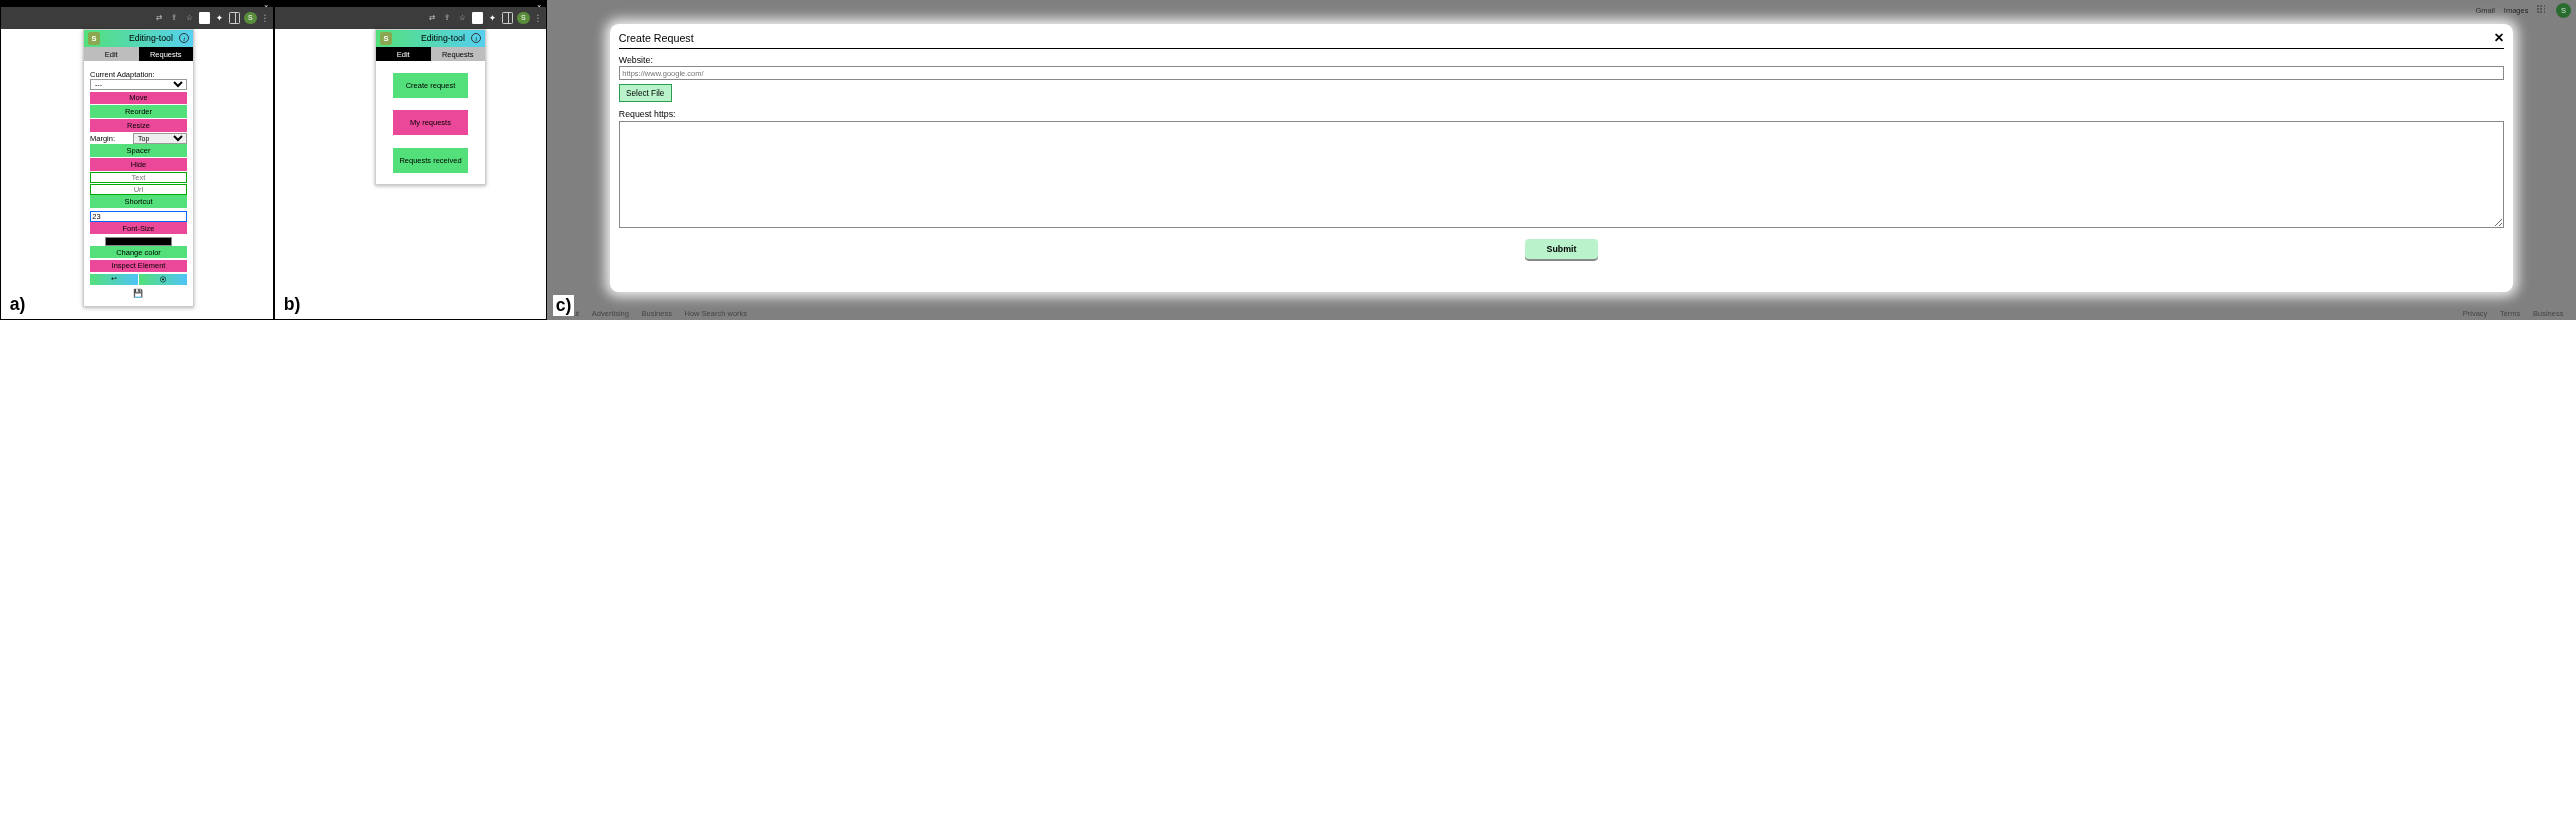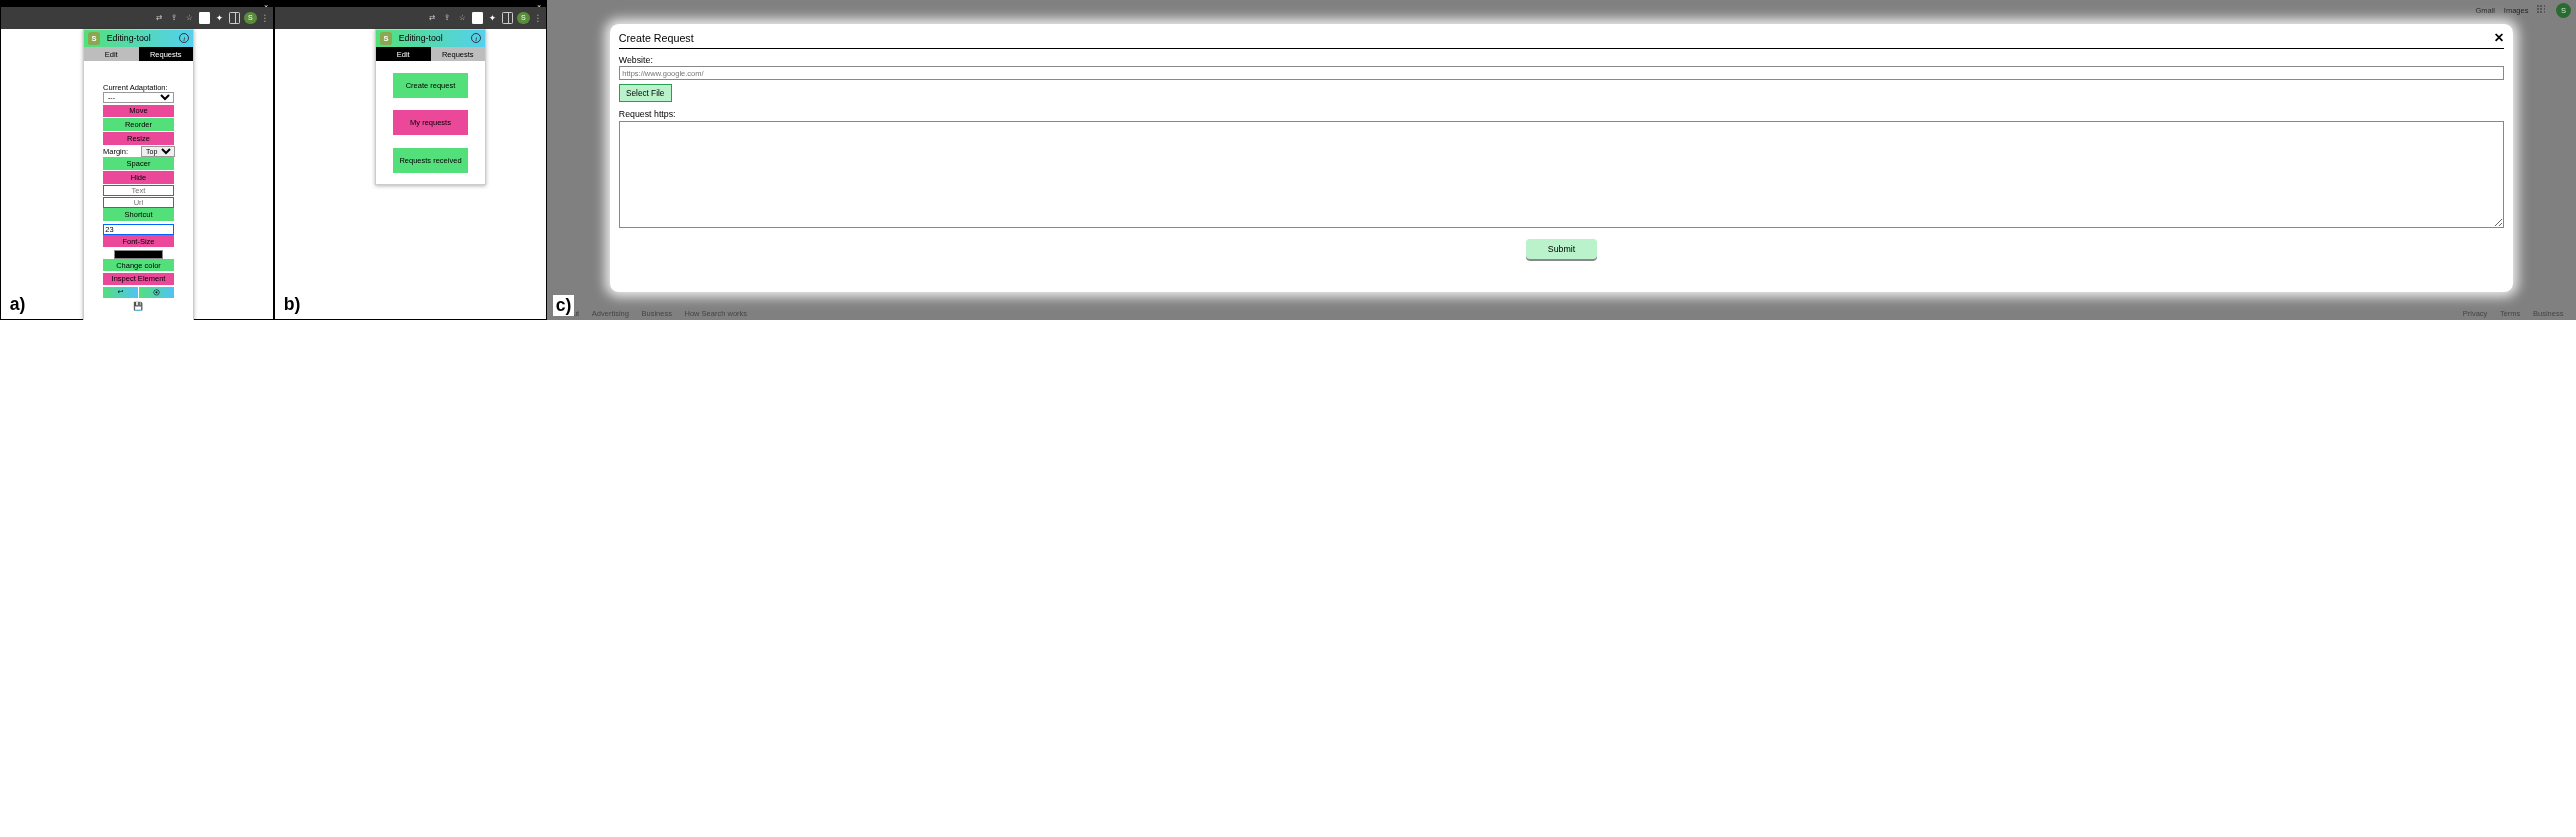--- a/index.html
+++ b/index.html
@@ -25,29 +25,29 @@
   .viewport { background: #fff; height: calc(100% - 28px); position: relative; }
 
   
   .ext-panel { position: absolute; width: 111px; background: #fff; border: 0.6px solid #ccc; box-shadow: 0 1.3px 3.8px rgba(0,0,0,0.3); }
   .cell-a .ext-panel { top: 0; left: 82px; }
   .cell-b .ext-panel { top: 0; left: 100px; }
 
   .ext-header { height: 17.6px; display: flex; align-items: center; padding: 0 3.8px; gap: 6.3px;
     background: linear-gradient(90deg, #53e07a 0%, #55d0f0 100%); }
   .ext-logo { width: 12.6px; height: 12.6px; border-radius: 2.5px; background: #8aa84f; color: #fff; display:flex; align-items:center; justify-content:center; font-size:7.5px; font-weight:bold; }
-  .ext-title { font-size: 8.8px; font-weight: 500; flex:1; text-align:left; }
+  .ext-title { font-size: 8.8px; font-weight: 500; flex:1; text-align:right; }
   .info-ic { width: 10px; height: 10px; border: 0.9px solid #333; border-radius:50%; display:flex; align-items:center; justify-content:center; font-size:6.3px; font-style:italic; font-family: serif; }
 
   .ext-tabs { display:flex; height: 14px; }
   .ext-tab { flex:1; display:flex; align-items:center; justify-content:center; font-size:7.5px; cursor:pointer; }
   .tab-grey { background:#bdbdbd; color:#000; }
   .tab-black { background:#000; color:#fff; }
 
-  .ext-body { padding: 19px; }
+  .ext-body { padding: 6px; }
   .row-label { font-size: 7.5px; padding: 0.6px 0; }
   .sel { width: 100%; font-size: 7px; border:0.6px solid #999; background:#fff; }
   .btn { width: 100%; height: 12.6px; font-size: 7.5px; display:flex; align-items:center; justify-content:center; margin-top:1.3px; border:none; }
   .btn-blue { background:#ec4899; }
   .btn-green { background:#53e07a; }
   .margin-row { display:flex; align-items:center; gap:13px; margin-top:1.3px; }
   .margin-row .lbl { font-size:7.5px; width:30px; }
   .margin-row select { flex:1; font-size:7px; border:0.6px solid #999; }
   .input-green { width:100%; border:0.6px solid #0a0; text-align:center; font-size:7.5px; height:11.3px; margin-top:1.3px; background:#fff; color:#888; }
   .num-input { width:100%; border:0.6px solid #06f; font-size:7.5px; height:11.3px; margin-top:2.5px; padding:0 1.3px; }
@@ -75,21 +75,21 @@
   
   .modal { position:absolute; top:24px; left:63px; right:63px; bottom:28px; background:#fff; border-radius:8.8px; box-shadow:0 0 11.3px 5px rgba(255,255,255,0.85); padding:6.3px 8.8px; }
   .modal-head { display:flex; justify-content:space-between; align-items:center; border-bottom:0.6px solid #000; padding-bottom:2.5px; }
   .modal-title { font-size:10.7px; }
   .close-x { font-size:12.6px; font-weight:bold; cursor:pointer; }
   .fld-lbl { font-size:8.8px; margin-top:6.3px; display:block; }
   .txtin { width:100%; border:0.6px solid #888; font-size:7.5px; padding:1.3px 2.5px; margin-top:1.3px; color:#888; }
   .file-btn { border:0.6px solid #2a9d4e; background:#b9f2cb; padding:3.8px 6.3px; font-size:8.2px; margin-top:3.8px; display:inline-block; }
   .ta { width:100%; height:107px; border:0.6px solid #888; margin-top:2.5px; resize:both; font-size:7.5px; }
   .submit-wrap { text-align:center; margin-top:8.8px; }
-  .submit-btn { background:#b9f2cb; border:none; border-radius:3.8px; padding:5px 22px; font-size:8.8px; box-shadow:0 1.9px 0 #888; }
+  .submit-btn { background:#b9f2cb; border:none; border-radius:3.8px; padding:5px 22px; font-size:8.8px; box-shadow:0 1.9px 0 #888;font-weight:bold; }
 
   .cell-c .fig-label { background:#fff; }
 </style>
 </head>
 <body>
 
 <div class="row">
 
   <div class="cell cell-a">
     <div class="chrome-top">

